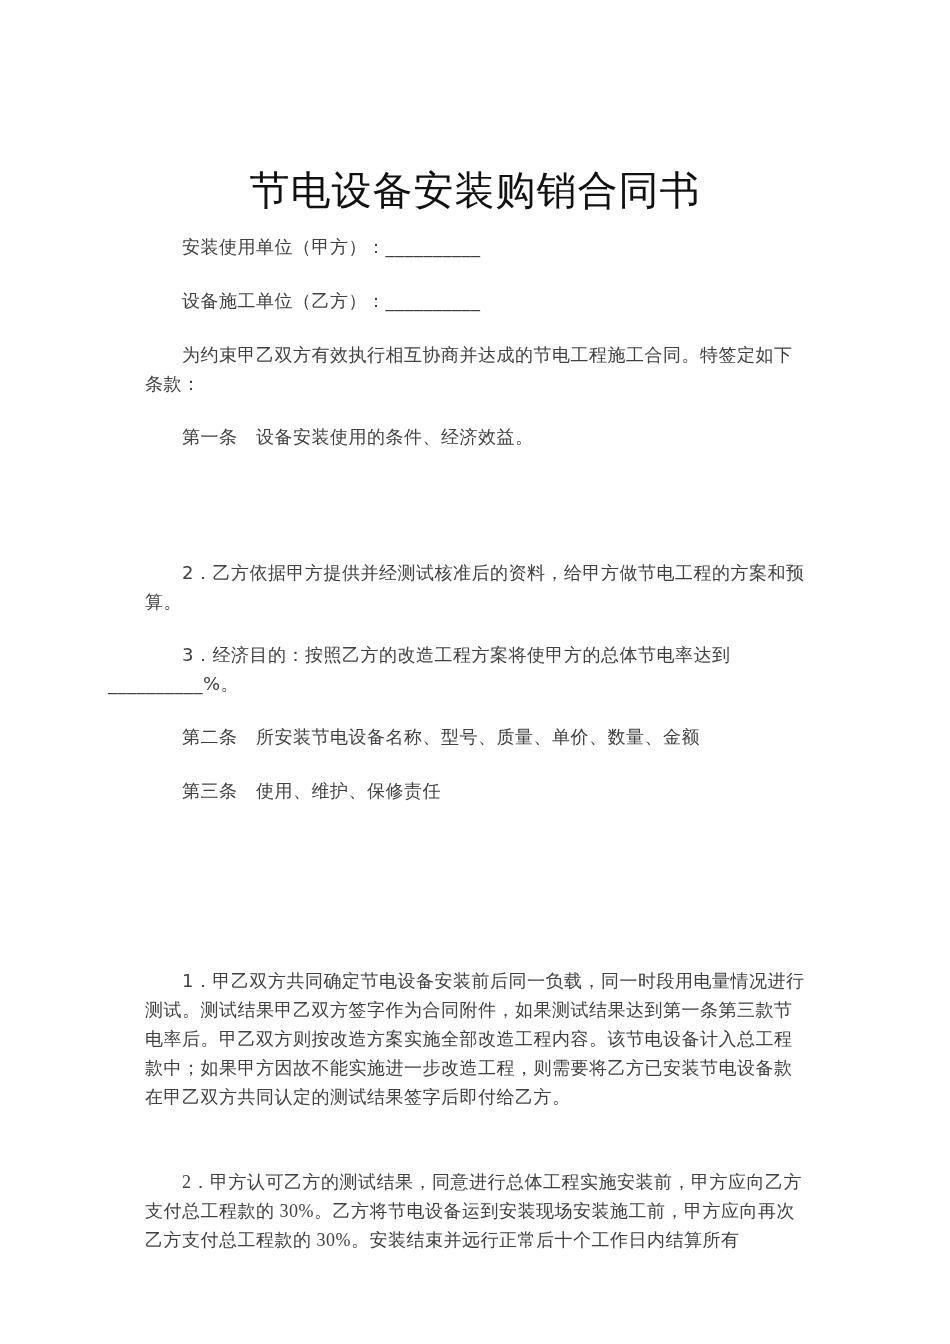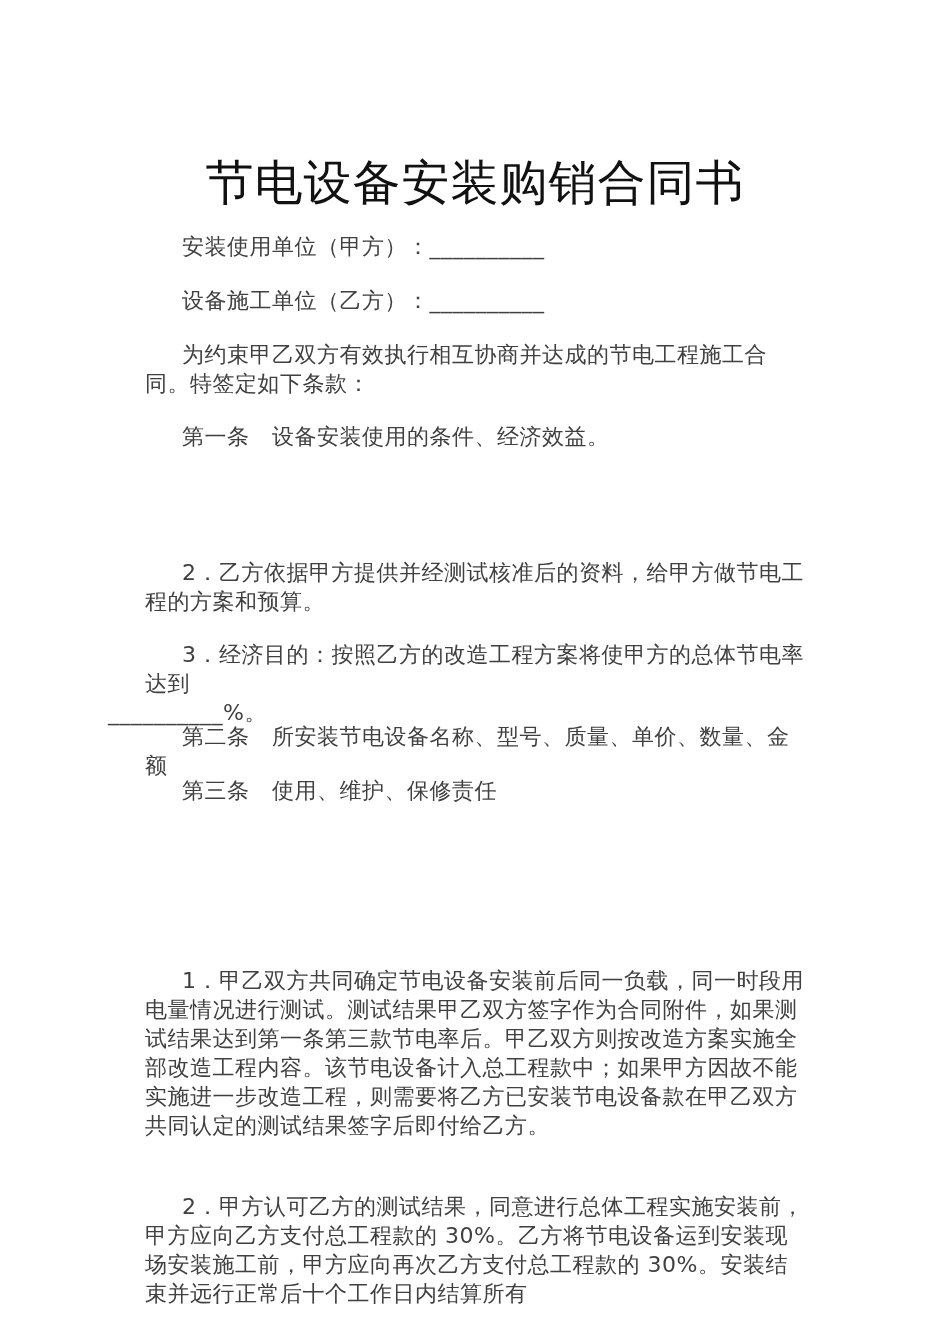--- a/index.html
+++ b/index.html
@@ -18,34 +18,34 @@
   .page {
     position: absolute;
     left: 0;
     top: 0;
     width: 950px;
     height: 1344px;
   }
   .title {
     position: absolute;
     left: 0;
-    top: 152px;
+    top: 160px;
     width: 950px;
     text-align: center;
-    font-size: 48px;
+    font-size: 40px;
     line-height: 60px;
     color: #111111;
     letter-spacing: 1px;
     font-weight: normal;
   }
   .para {
     position: absolute;
     left: 145px;
     width: 662px;
-    font-size: 22px;
+    font-size: 18px;
     line-height: 29px;
     color: #404040;
     text-indent: 37px;
     letter-spacing: 0.5px;
     margin: 0;
   }
 </style>
 </head>
 <body>
 
@@ -73,15 +73,15 @@
   </p>
 
   <p class="para" style="top:722px;">第二条　所安装节电设备名称、型号、质量、单价、数量、金额</p>
 
   <p class="para" style="top:776px;">第三条　使用、维护、保修责任</p>
 
 
 
   <p class="para" style="top:966px;">1．甲乙双方共同确定节电设备安装前后同一负载，同一时段用电量情况进行测试。测试结果甲乙双方签字作为合同附件，如果测试结果达到第一条第三款节电率后。甲乙双方则按改造方案实施全部改造工程内容。该节电设备计入总工程款中；如果甲方因故不能实施进一步改造工程，则需要将乙方已安装节电设备款在甲乙双方共同认定的测试结果签字后即付给乙方。</p>
 
-  <p class="para" style="top:1192px;">2．甲方认可乙方的测试结果，同意进行总体工程实施安装前，甲方应向乙方支付总工程款的 30%。乙方将节电设备运到安装现场安装施工前，甲方应向再次乙方支付总工程款的 30%。安装结束并远行正常后十个工作日内结算所有</p>
+  <p class="para" style="top:1168px;font-family:Liberation Serif, serif;">2．甲方认可乙方的测试结果，同意进行总体工程实施安装前，甲方应向乙方支付总工程款的 30%。乙方将节电设备运到安装现场安装施工前，甲方应向再次乙方支付总工程款的 30%。安装结束并远行正常后十个工作日内结算所有</p>
 
 </div>
 
 </body></html>

